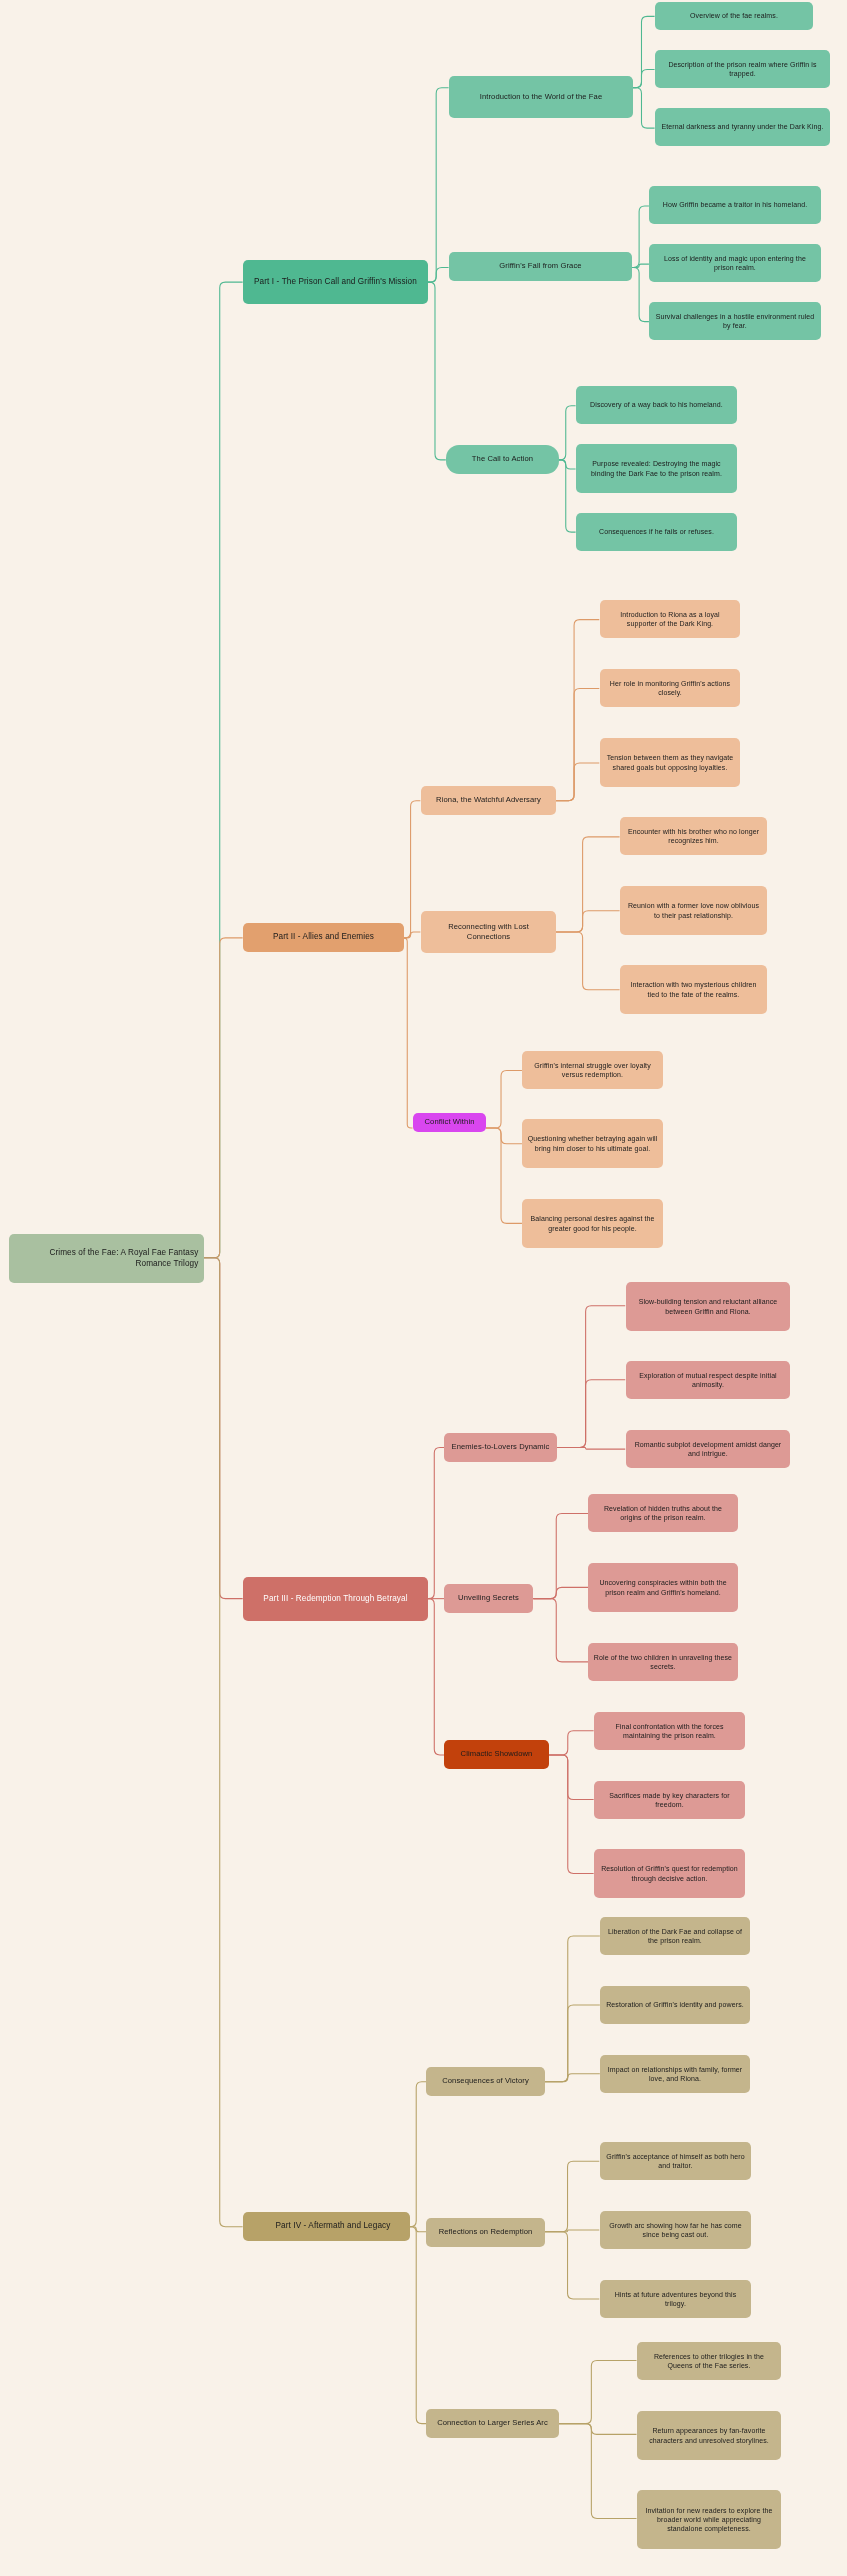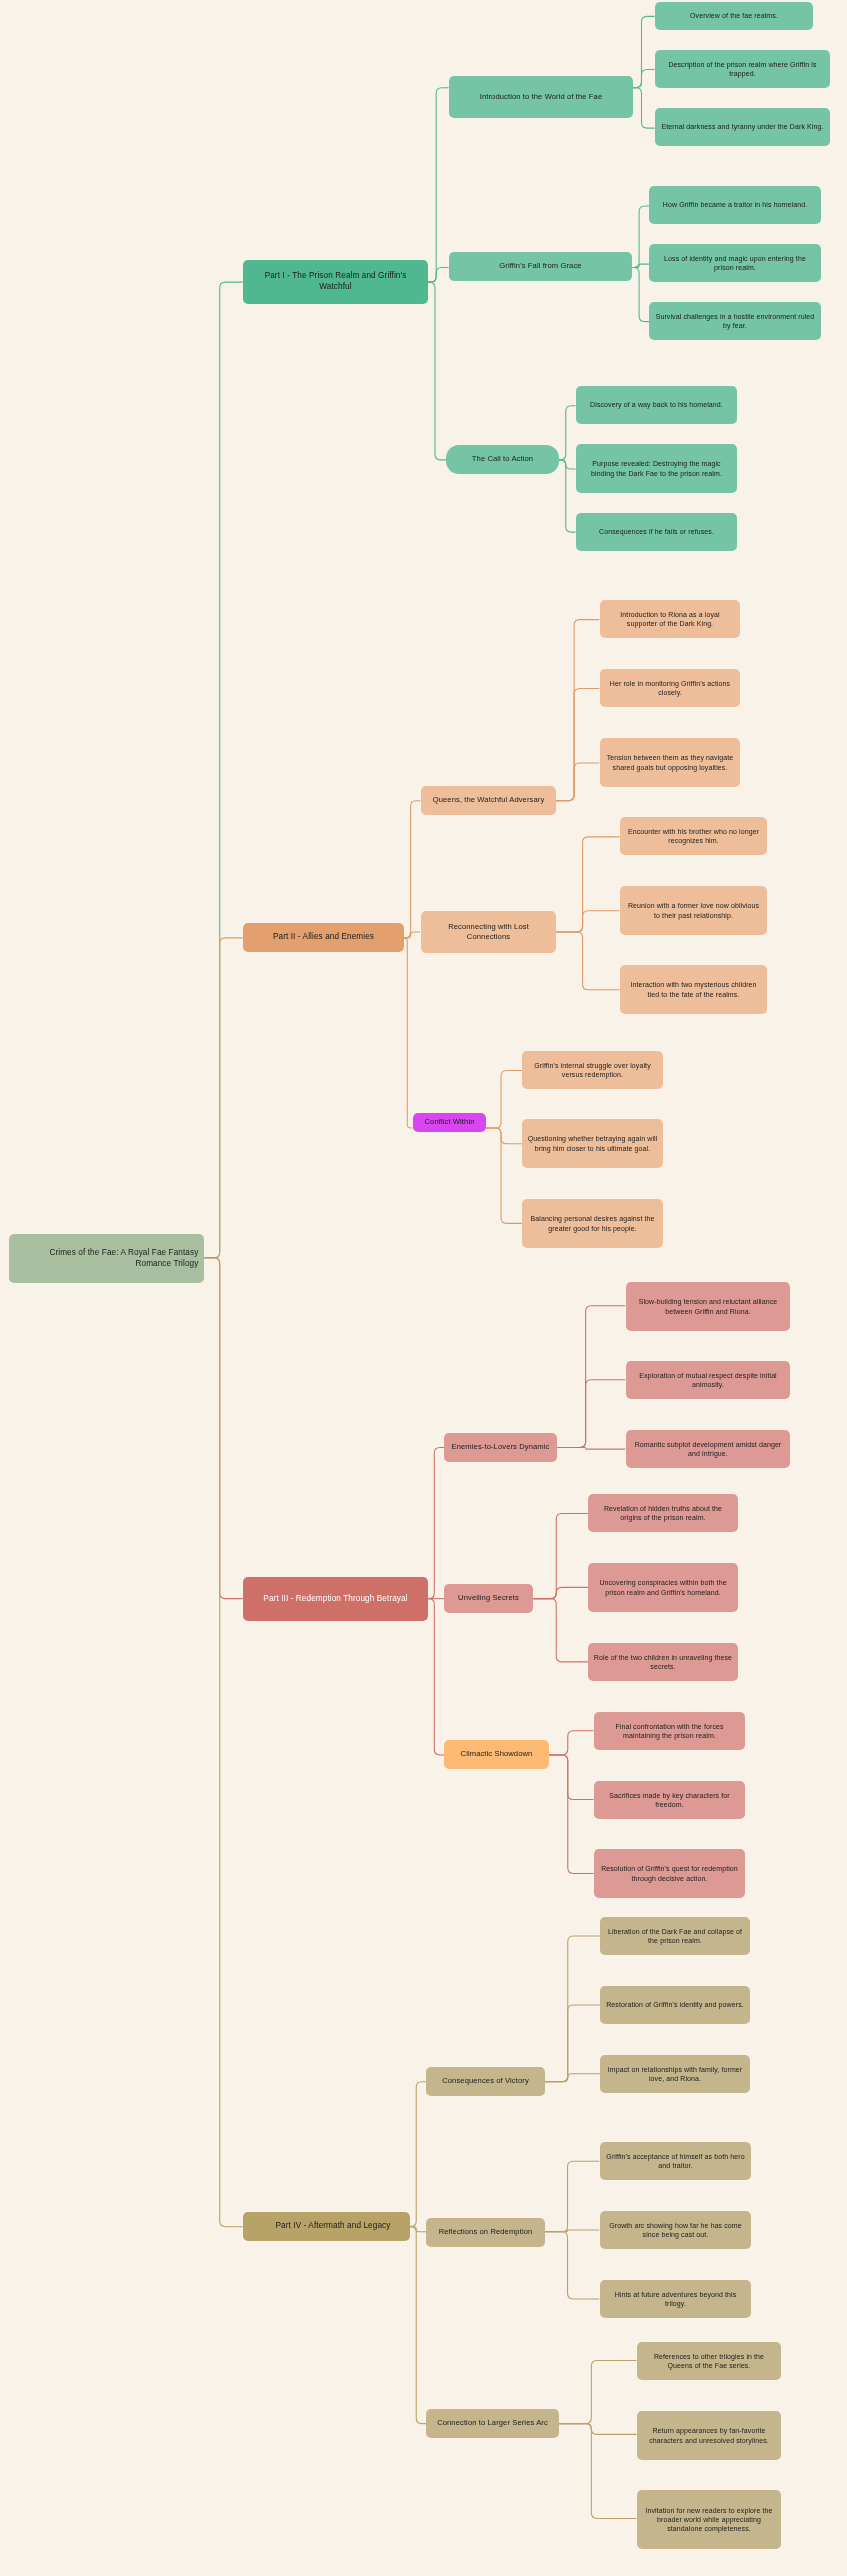--- a/index.html
+++ b/index.html
@@ -86,21 +86,21 @@
       <path d="M 725 3945 L 727.6 3945 Q 737.6 3945 737.6 3955 L 737.6 4284 Q 737.6 4294 747.6 4294 L 755 4294" fill="none" stroke="#b7a268" stroke-width="1.9"></path>
       <path d="M 990 4294 L 1037.96 4294 Q 1047.96 4294 1047.96 4284 L 1047.96 4192 Q 1047.96 4182 1057.96 4182 L 1128 4182" fill="none" stroke="#b7a268" stroke-width="1.9"></path>
       <path d="M 990 4294 L 1038.46 4294 Q 1047.96 4294 1047.96 4303.5 L 1047.96 4303.5 Q 1047.96 4313 1057.46 4313 L 1128 4313" fill="none" stroke="#b7a268" stroke-width="1.9"></path>
       <path d="M 990 4294 L 1037.96 4294 Q 1047.96 4294 1047.96 4304 L 1047.96 4452 Q 1047.96 4462 1057.96 4462 L 1128 4462" fill="none" stroke="#b7a268" stroke-width="1.9"></path>
     </svg>
   <div id="nodes">
       <div class="node root" style="left: 8.5px; top: 1234px; width: 195px; height: 49px; background: rgb(169, 192, 160); color: rgb(27, 27, 27);">
         <span>Crimes of the Fae: A Royal Fae Fantasy Romance Trilogy</span>
       </div>
       <div class="node lvl1" style="left: 243px; top: 260px; width: 185px; height: 44px; background: rgb(79, 184, 145); color: rgb(27, 27, 27);">
-        <span>Part I - The Prison Realm and Griffin's Watchful</span>
+        <span>Part I - The Prison Call and Griffin's Mission</span>
       </div>
       <div class="node lvl2" style="left: 449px; top: 76px; width: 184px; height: 42px; background: rgb(116, 196, 165); color: rgb(27, 27, 27);">
         <span>Introduction to the World of the Fae</span>
       </div>
       <div class="node lvl3" style="left: 655px; top: 1.7px; width: 158px; height: 28px; background: rgb(116, 196, 165); color: rgb(27, 27, 27);">
         <span>Overview of the fae realms.</span>
       </div>
       <div class="node lvl3" style="left: 655px; top: 50px; width: 175px; height: 38px; background: rgb(116, 196, 165); color: rgb(27, 27, 27);">
         <span>Description of the prison realm where Griffin is trapped.</span>
       </div>
@@ -128,21 +128,21 @@
       <div class="node lvl3" style="left: 576px; top: 444px; width: 161px; height: 49px; background: rgb(116, 196, 165); color: rgb(27, 27, 27);">
         <span>Purpose revealed: Destroying the magic binding the Dark Fae to the prison realm.</span>
       </div>
       <div class="node lvl3" style="left: 576px; top: 513px; width: 161px; height: 38px; background: rgb(116, 196, 165); color: rgb(27, 27, 27);">
         <span>Consequences if he fails or refuses.</span>
       </div>
       <div class="node lvl1" style="left: 243px; top: 923px; width: 161px; height: 29px; background: rgb(226, 160, 110); color: rgb(27, 27, 27);">
         <span>Part II - Allies and Enemies</span>
       </div>
       <div class="node lvl2" style="left: 421px; top: 786px; width: 135px; height: 29px; background: rgb(238, 190, 154); color: rgb(27, 27, 27);">
-        <span>Queens, the Watchful Adversary</span>
+        <span>Riona, the Watchful Adversary</span>
       </div>
       <div class="node lvl3" style="left: 600px; top: 600px; width: 140px; height: 38px; background: rgb(238, 190, 154); color: rgb(27, 27, 27);">
         <span>Introduction to Riona as a loyal supporter of the Dark King.</span>
       </div>
       <div class="node lvl3" style="left: 600px; top: 669px; width: 140px; height: 38px; background: rgb(238, 190, 154); color: rgb(27, 27, 27);">
         <span>Her role in monitoring Griffin's actions closely.</span>
       </div>
       <div class="node lvl3" style="left: 600px; top: 738px; width: 140px; height: 49px; background: rgb(238, 190, 154); color: rgb(27, 27, 27);">
         <span>Tension between them as they navigate shared goals but opposing loyalties.</span>
       </div>
@@ -190,21 +190,21 @@
       </div>
       <div class="node lvl3" style="left: 588px; top: 1494px; width: 150px; height: 38px; background: rgb(221, 154, 149); color: rgb(27, 27, 27);">
         <span>Revelation of hidden truths about the origins of the prison realm.</span>
       </div>
       <div class="node lvl3" style="left: 588px; top: 1563px; width: 150px; height: 49px; background: rgb(221, 154, 149); color: rgb(27, 27, 27);">
         <span>Uncovering conspiracies within both the prison realm and Griffin's homeland.</span>
       </div>
       <div class="node lvl3" style="left: 588px; top: 1643px; width: 150px; height: 38px; background: rgb(221, 154, 149); color: rgb(27, 27, 27);">
         <span>Role of the two children in unraveling these secrets.</span>
       </div>
-      <div class="node lvl2" style="left: 444px; top: 1740px; width: 105px; height: 29px; background: #fdba74; color: rgb(27, 27, 27);">
+      <div class="node lvl2" style="left: 444px; top: 1740px; width: 105px; height: 29px; background: #c2410c; color: rgb(27, 27, 27);">
         <span>Climactic Showdown</span>
       </div>
       <div class="node lvl3" style="left: 594px; top: 1712px; width: 151px; height: 38px; background: rgb(221, 154, 149); color: rgb(27, 27, 27);">
         <span>Final confrontation with the forces maintaining the prison realm.</span>
       </div>
       <div class="node lvl3" style="left: 594px; top: 1781px; width: 151px; height: 38px; background: rgb(221, 154, 149); color: rgb(27, 27, 27);">
         <span>Sacrifices made by key characters for freedom.</span>
       </div>
       <div class="node lvl3" style="left: 594px; top: 1849px; width: 151px; height: 49px; background: rgb(221, 154, 149); color: rgb(27, 27, 27);">
         <span>Resolution of Griffin's quest for redemption through decisive action.</span>

